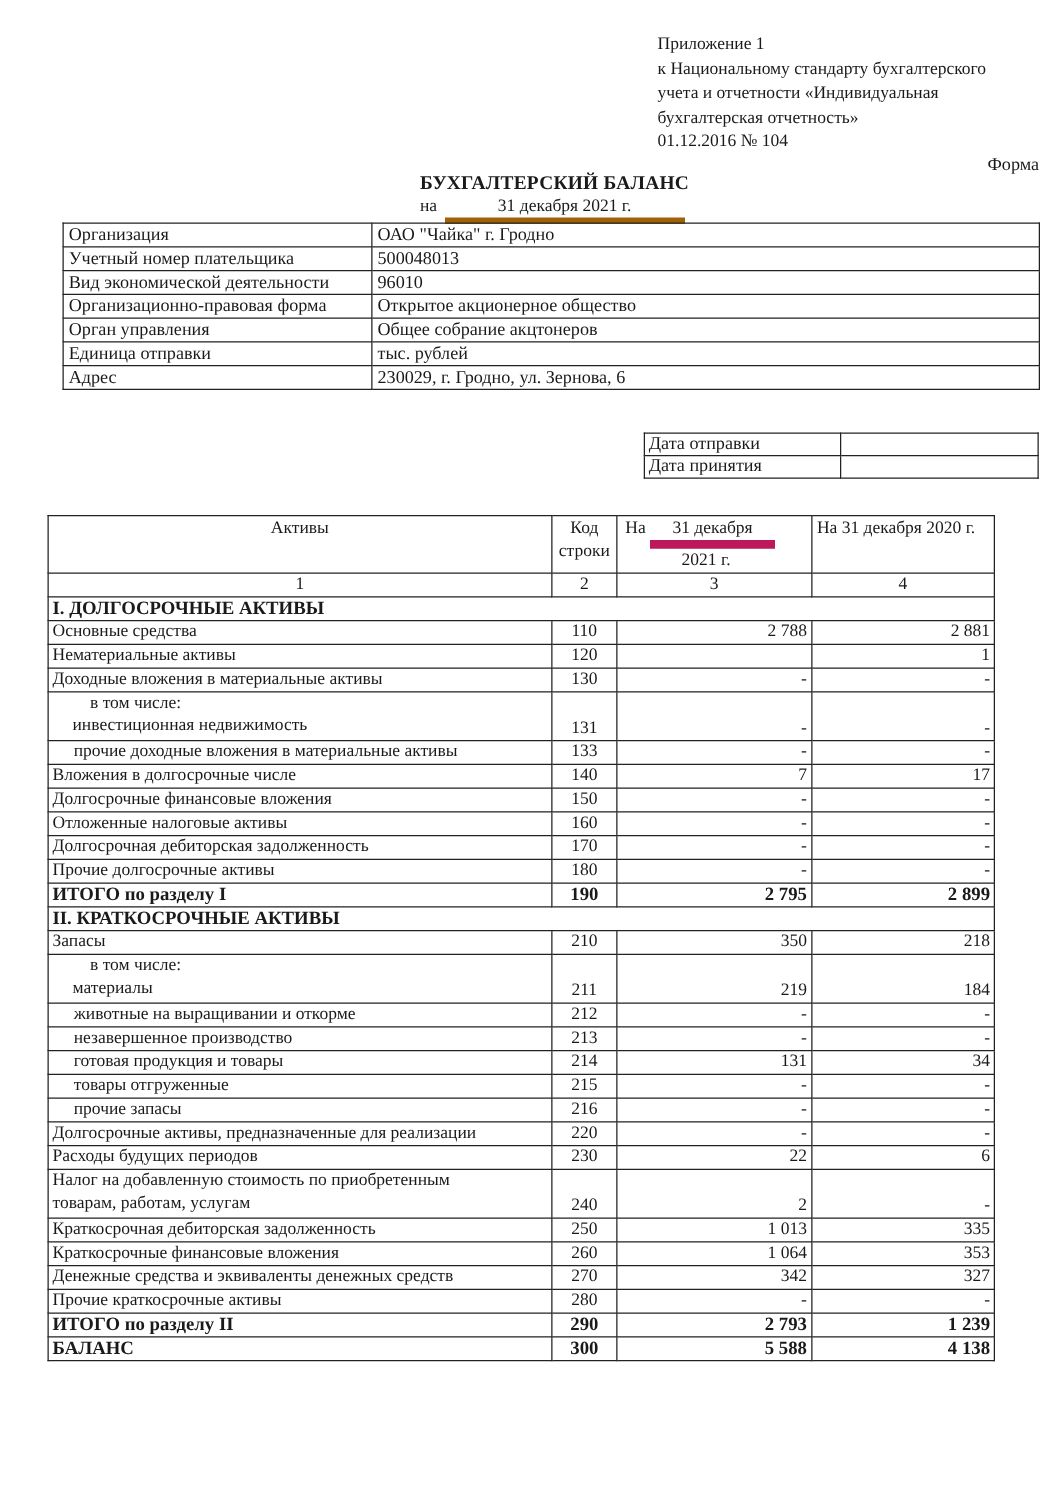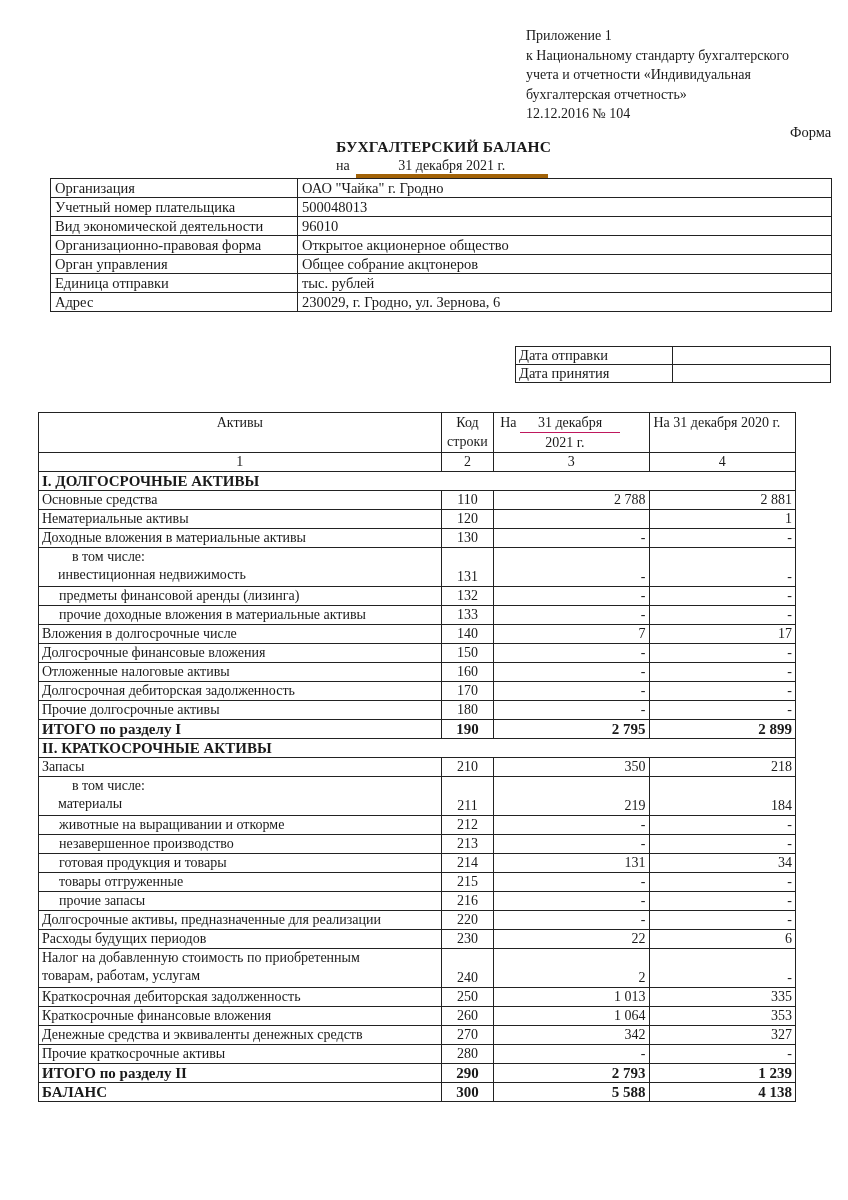--- a/index.html
+++ b/index.html
@@ -32,41 +32,41 @@
   .main-table td { height: 18px; line-height: 18px; font-size: 14px; }
   .main-table .c1 { width: 408px; }
   .main-table .c2 { width: 46px; text-align: center; }
   .main-table .c3 { width: 150px; text-align: right; }
   .main-table .c4 { width: 148px; text-align: right; }
   .main-table tr.hdr td { vertical-align: top; line-height: 19px; }
   .main-table tr.hdr td.c1 { text-align: center; }
   .main-table tr.hdr td.c3 { text-align: left; padding-left: 6px; }
   .main-table tr.hdr td.c4 { text-align: left; padding-left: 4px; }
   .hdr-date3 .top { display: block; }
-  .hdr-date3 .top .ul { display: inline-block; border-bottom: 1px solid #be185d; width: 100px; text-align: center; }
+  .hdr-date3 .top .ul { display: inline-block; border-bottom: 7px solid #be185d; width: 100px; text-align: center; }
   .hdr-date3 .bot { display: block; text-align: center; padding-right: 16px; }
   .main-table tr.num td { text-align: center; }
   .main-table tr.section td { font-weight: bold; font-size: 15px; text-align: left; }
   .main-table tr.total td { font-weight: bold; font-size: 15px; }
   .main-table tr.tall td { height: 38px; vertical-align: bottom; }
   .main-table tr.tall td.c1 { vertical-align: top; }
   .ind2 { padding-left: 20px !important; }
   .sub-line { display: block; }
   .sub-line.ind-a { padding-left: 30px; }
   .sub-line.ind-b { padding-left: 16px; }
 </style>
 </head>
 <body>
 
 <div class="appendix">
   <div>Приложение 1</div>
   <div>к Национальному стандарту бухгалтерского</div>
   <div>учета и отчетности «Индивидуальная</div>
   <div>бухгалтерская отчетность»</div>
-  <div>12.12.2016 № 104</div>
+  <div>01.12.2016 № 104</div>
 </div>
 <div class="forma">Форма</div>
 
 <div class="doc-title">БУХГАЛТЕРСКИЙ БАЛАНС</div>
 <div class="doc-date">
   <span>на</span><span class="underline">31 декабря 2021 г.</span>
 </div>
 
 <table class="org-table">
   <tbody>
@@ -159,26 +159,20 @@
   <tr class="tall">
     <td class="c1">
       <span class="sub-line ind-a">в том числе:</span>
       <span class="sub-line ind-b">инвестиционная недвижимость</span>
     </td>
     <td class="c2">131</td>
         <td class="c3">-</td>
         <td class="c4">-</td>
   </tr>
   <tr>
-        <td class="c1 ind2">предметы финансовой аренды (лизинга)</td>
-        <td class="c2">132</td>
-        <td class="c3">-</td>
-        <td class="c4">-</td>
-      </tr>
-  <tr>
         <td class="c1 ind2">прочие доходные вложения в материальные активы</td>
         <td class="c2">133</td>
         <td class="c3">-</td>
         <td class="c4">-</td>
       </tr>
   <tr>
         <td class="c1">Вложения в долгосрочные числе</td>
         <td class="c2">140</td>
         <td class="c3">7</td>
         <td class="c4">17</td>

